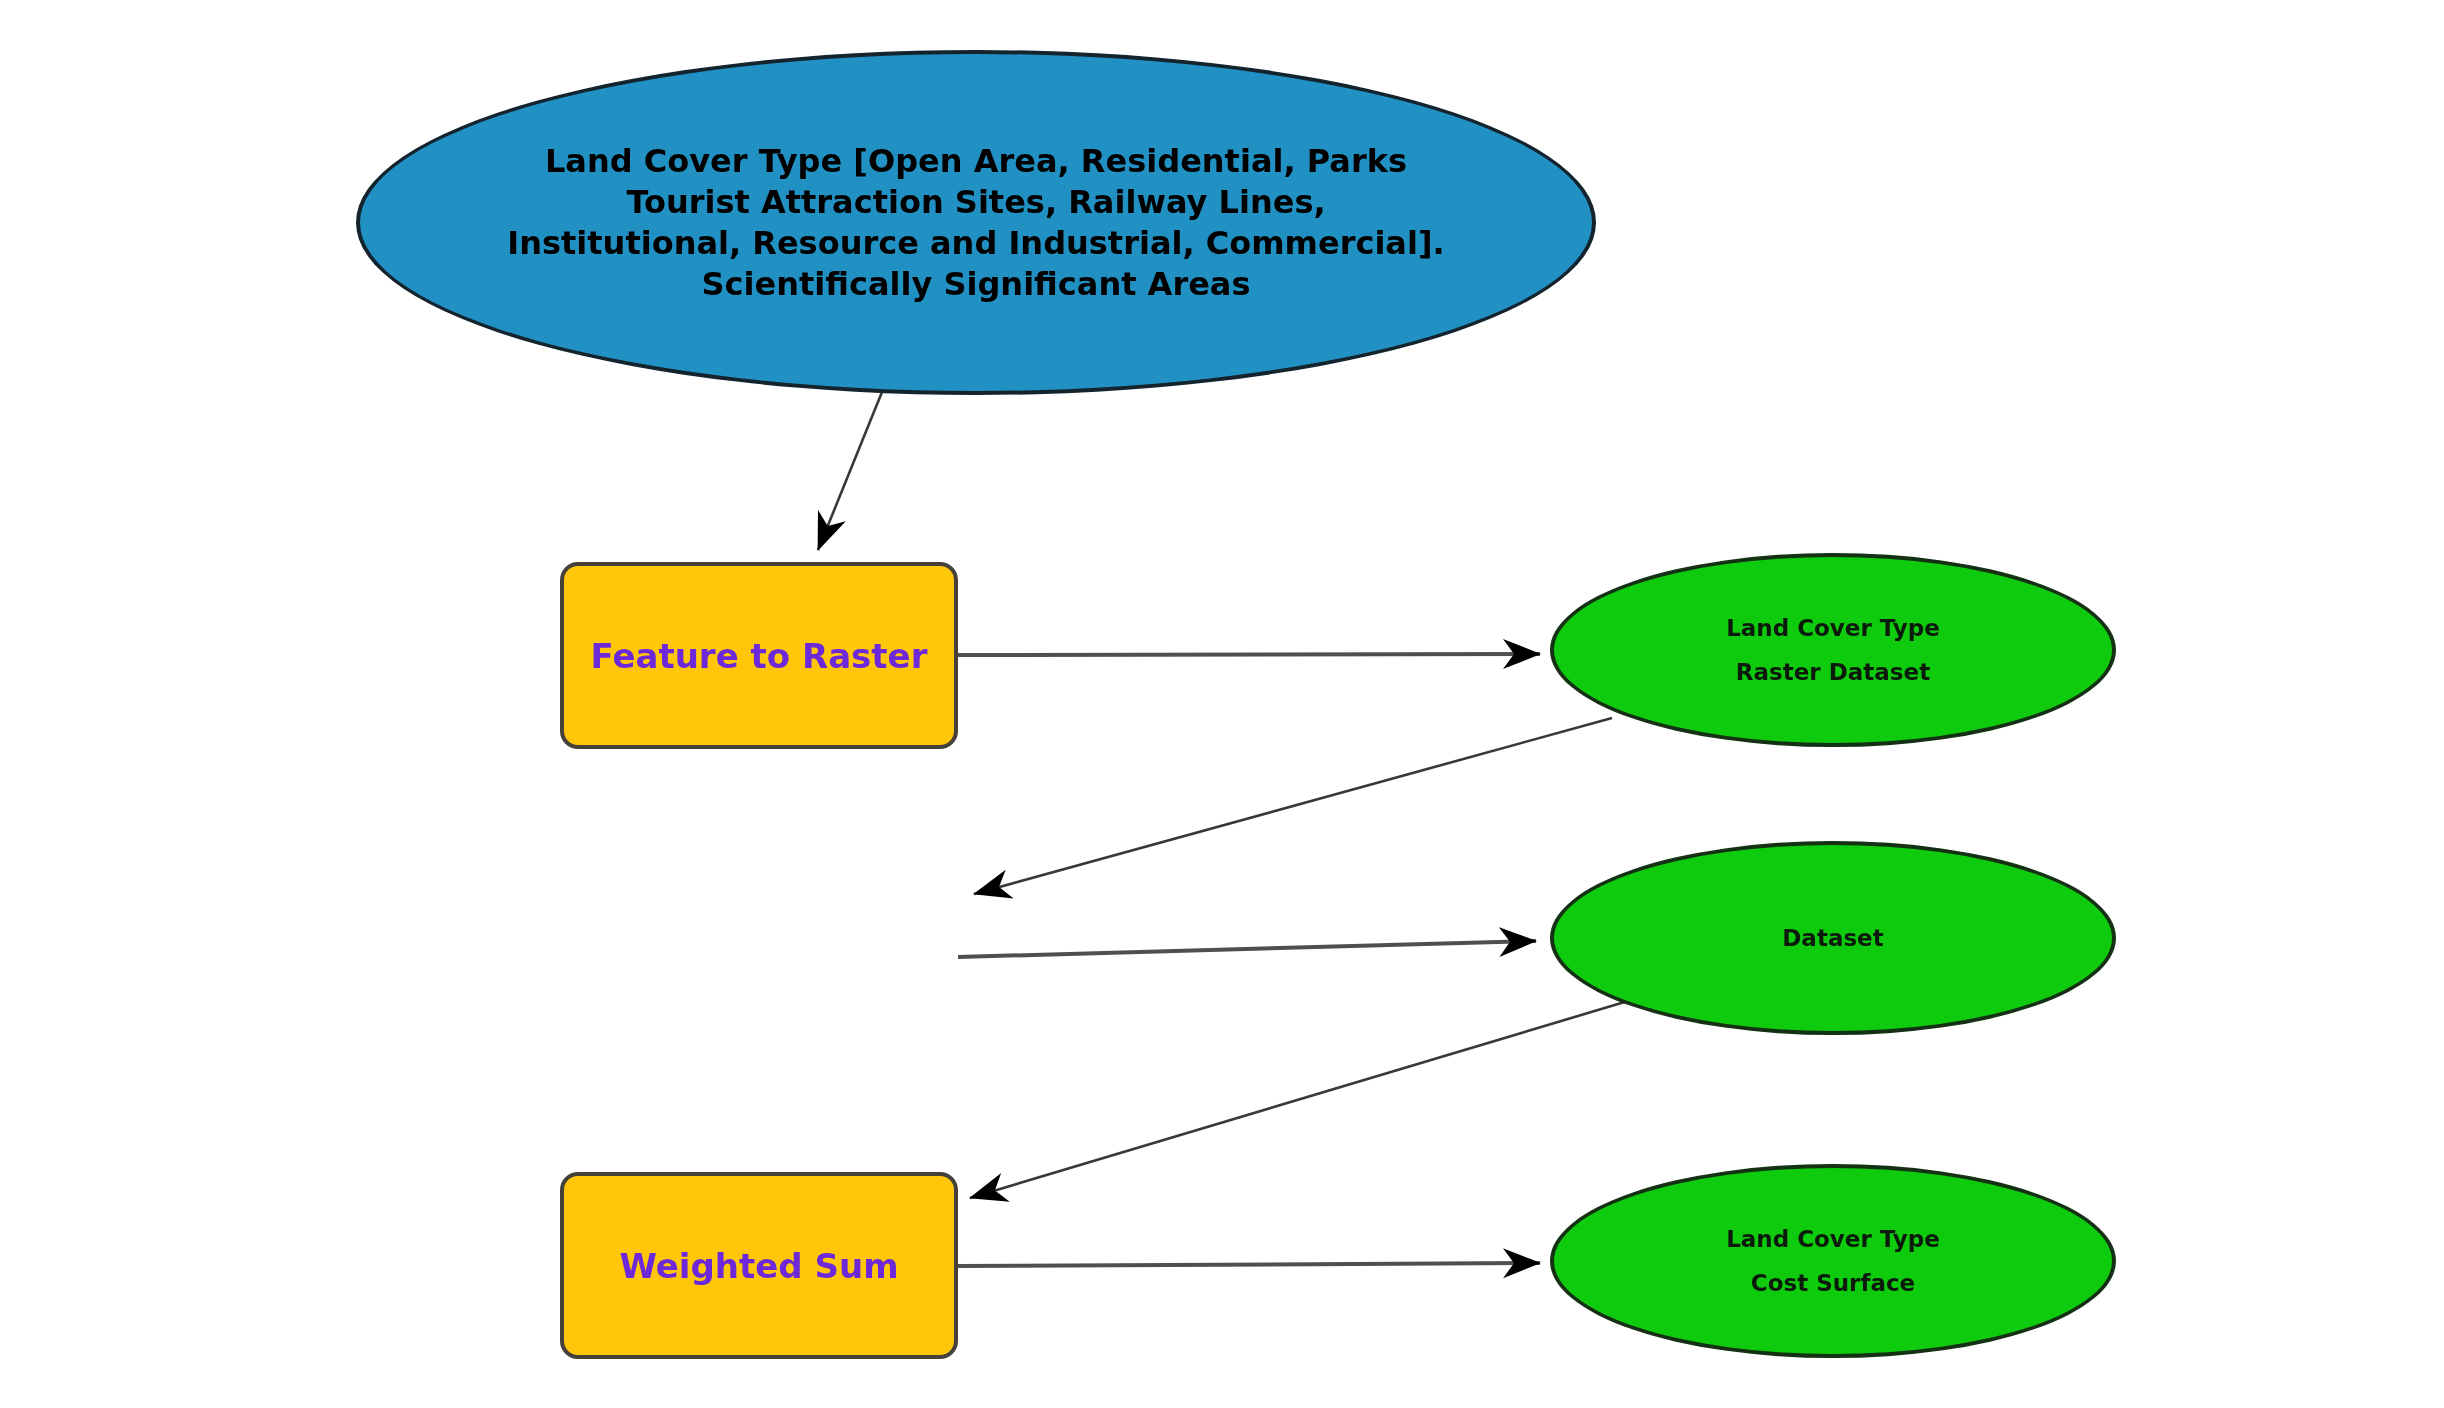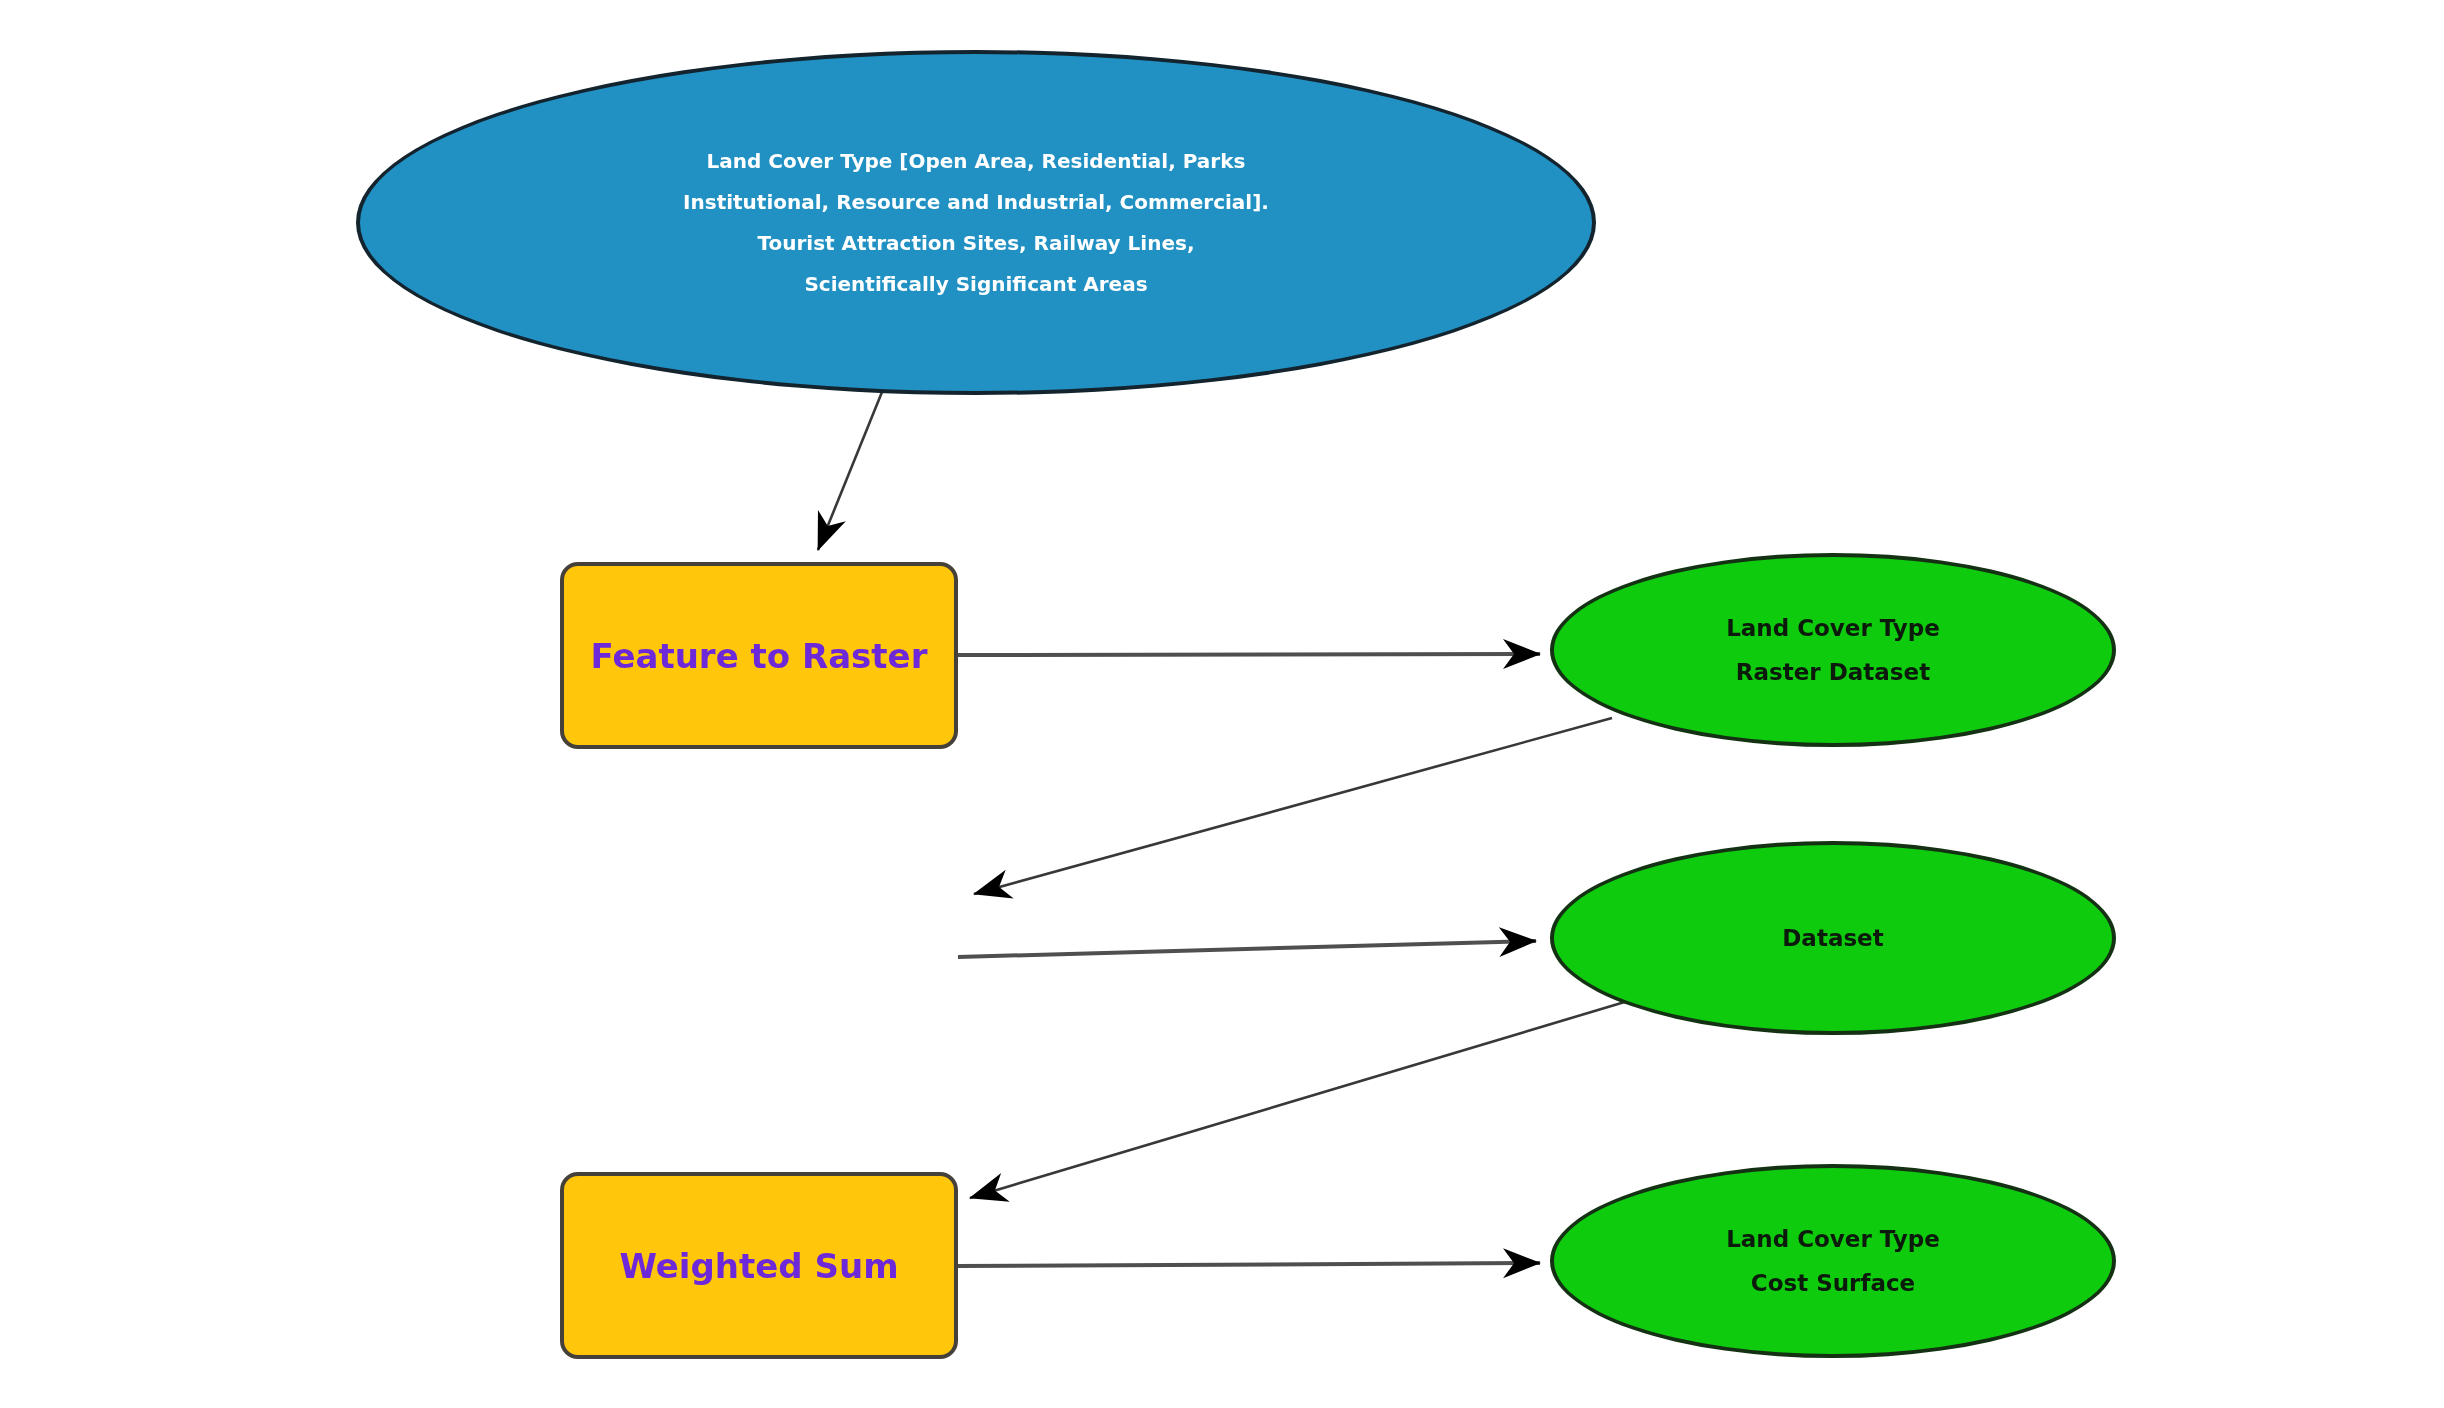--- a/index.html
+++ b/index.html
@@ -14,21 +14,21 @@
   .node {
     position:absolute; box-sizing:border-box;
     display:flex; flex-direction:column; align-items:center; justify-content:center;
     text-align:center; font-weight:bold; z-index:2;
   }
   .ellipse { border-radius:50%; }
 
   .node-input {
     left:356px; top:50px; width:1240px; height:345px;
     background:#2191c4; border:4px solid #13242e;
-    color:#ffffff; font-size:20px; line-height:41px;
+    color:#000000; font-size:32px; line-height:41px;
     padding:0 90px;
   }
   .node-tool {
     background:#ffc60a; border:4px solid #45413a; border-radius:18px;
     color:#6d28d9; font-size:34px;
     width:398px; height:187px; left:560px;
   }
   #tool-feature-to-raster { top:562px; }
   #tool-reclassify       { top:865px; }
   #tool-weighted-sum     { top:1172px; }
@@ -60,22 +60,22 @@
     <line class="edge-d" x1="882" y1="392" x2="818" y2="550" marker-end="url(#ah)"></line>
     <line class="edge-h" x1="958" y1="655" x2="1540" y2="654" marker-end="url(#ah)"></line>
     <line class="edge-d" x1="1612" y1="718" x2="974" y2="894" marker-end="url(#ah)"></line>
     <line class="edge-h" x1="958" y1="957" x2="1536" y2="941" marker-end="url(#ah)"></line>
     <line class="edge-d" x1="1628" y1="1001" x2="970" y2="1198" marker-end="url(#ah)"></line>
     <line class="edge-h" x1="958" y1="1266" x2="1540" y2="1263" marker-end="url(#ah)"></line>
   </svg>
 
   <div class="node ellipse node-input" id="input-land-cover">
     <div>Land Cover Type [Open Area, Residential, Parks</div>
+    <div>Tourist Attraction Sites, Railway Lines,</div>
     <div>Institutional, Resource and Industrial, Commercial].</div>
-    <div>Tourist Attraction Sites, Railway Lines,</div>
     <div>Scientifically Significant Areas</div>
   </div>
 
   <div class="node node-tool" id="tool-feature-to-raster">
     <div>Feature to Raster</div>
   </div>
 
 
   <div class="node node-tool" id="tool-weighted-sum">
     <div>Weighted Sum</div>

